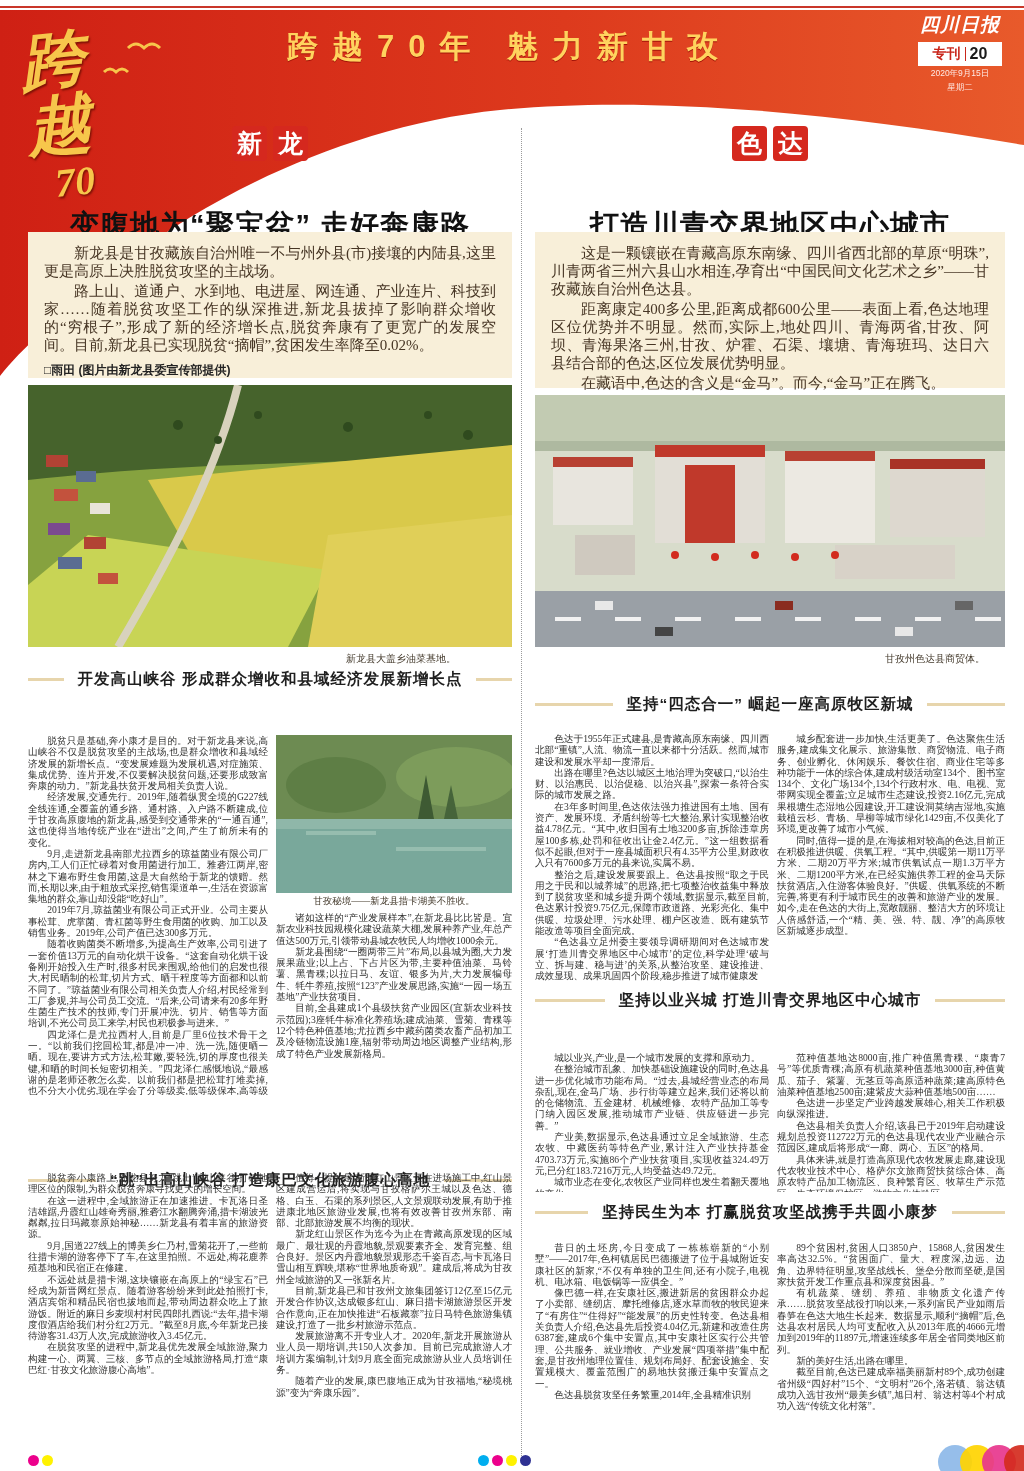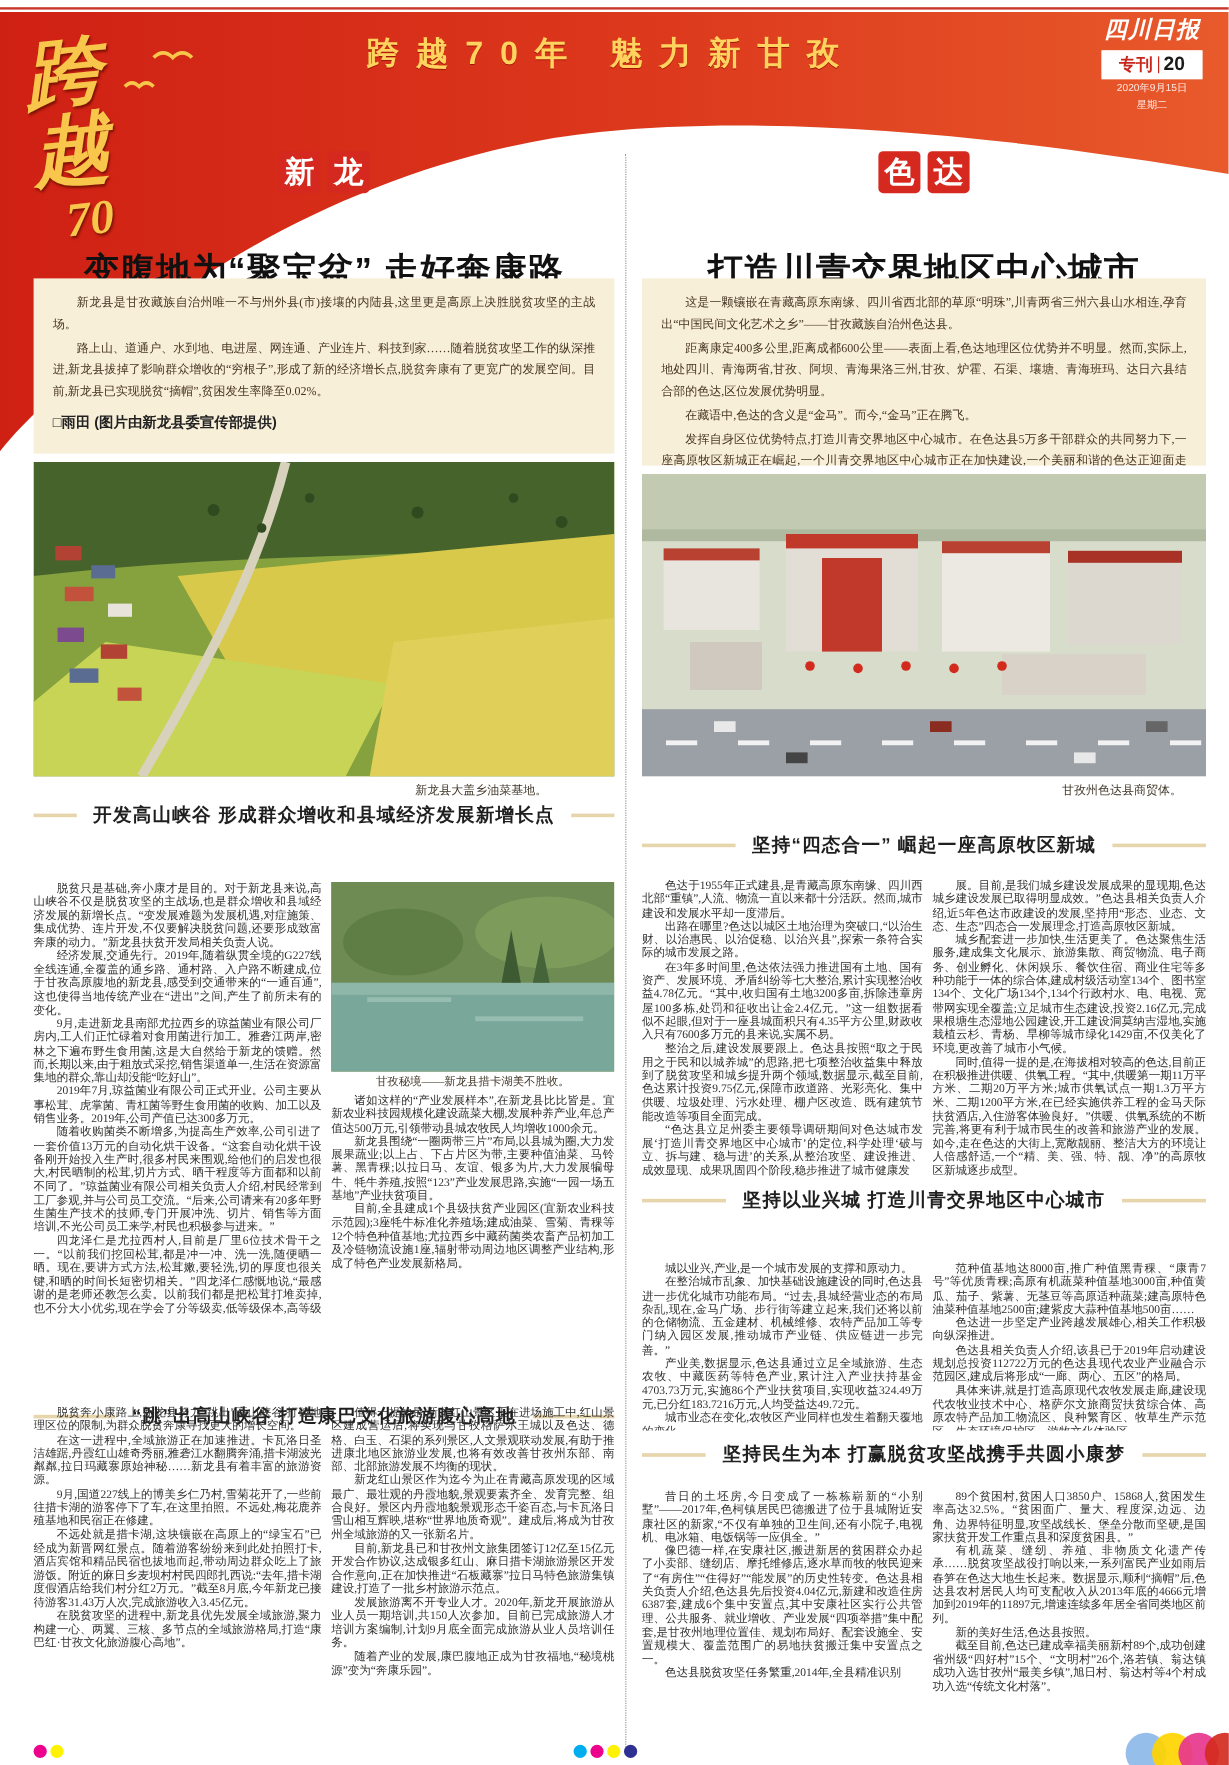--- a/index.html
+++ b/index.html
@@ -4,21 +4,21 @@
 <style>
   html,body{margin:0;padding:0;}
   body{width:1024px;height:1471px;position:relative;background:#ffffff;
        font-family:"Liberation Sans",sans-serif;overflow:hidden;}
   .abs{position:absolute;}
 
   
   #top-hairline{left:0;top:6px;width:1024px;height:2px;background:#c9362a;}
   #red-swoosh{left:0;top:10px;}
   #banner-title{left:0;top:26px;width:1019px;text-align:center;color:#ffd35e;
-    font-size:27px;font-weight:bold;letter-spacing:14px;text-shadow:0 1px 0 #a31408;}
+    font-size:31px;font-weight:bold;letter-spacing:14px;text-shadow:0 1px 0 #a31408;}
   #calligraphy{left:26px;top:26px;width:130px;color:#f7c64b;
     font-family:"Liberation Serif",serif;transform:rotate(-6deg);line-height:1;}
   #calligraphy .big{font-size:64px;font-weight:bold;font-style:italic;display:block;
     text-shadow:1px 2px 2px #7e1205;}
   #calligraphy .num{font-size:40px;font-weight:bold;font-style:italic;display:block;
     margin:6px 0 0 22px;text-shadow:1px 2px 2px #7e1205;}
   #masthead{right:16px;top:12px;width:96px;text-align:center;color:#fff;}
   #paper-name{font-family:"Liberation Serif",serif;font-style:italic;
     font-size:19px;font-weight:bold;letter-spacing:1px;white-space:nowrap;}
   #edition-box{margin:4px auto 0;background:#fff;border:1px solid #fff;width:82px;height:22px;
@@ -29,21 +29,21 @@
   .date-line{font-size:8.5px;margin-top:2px;color:#ffe9e4;}
 
   
   .tag-row{display:flex;gap:6px;}
   .tag-box{width:35px;height:35px;background:#d5281e;border-radius:4px;color:#fff;
     font-size:25px;font-weight:bold;display:flex;align-items:center;justify-content:center;}
   .headline{font-size:29px;font-weight:900;color:#111;text-align:center;
     letter-spacing:1px;white-space:nowrap;margin-top:34px;}
   .intro-box{background:#f8efd9;padding:12px 16px 10px;box-sizing:border-box;}
   .intro-box p{margin:0 0 2px;text-indent:2em;font-family:"Liberation Serif",serif;
-    font-size:10px;line-height:18px;color:#463524;text-align:justify;}
+    font-size:15px;line-height:18px;color:#463524;text-align:justify;}
   .byline{margin-top:8px;font-weight:bold;font-size:12px;color:#222;}
   .photo-frame{overflow:hidden;background:#9db36a;}
   .caption{font-family:"Liberation Serif",serif;font-size:10px;color:#42382a;
     text-align:right;}
   .sec-head{display:flex;align-items:center;justify-content:center;gap:14px;}
   .sec-head .rule{width:78px;height:3px;background:#e7d5ac;}
   .sec-head .txt{font-weight:bold;font-size:15.5px;color:#1f1f1f;letter-spacing:1px;
     white-space:nowrap;}
   .col{overflow:hidden;}
   .col p{margin:0;text-indent:2em;font-family:"Liberation Serif",serif;
@@ -276,21 +276,20 @@
 </div>
 
 <div class="abs col" style="left:535px;top:733px;width:234px;height:272px;">
     <p>色达于1955年正式建县,是青藏高原东南缘、四川西北部“重镇”,人流、物流一直以来都十分活跃。然而,城市建设和发展水平却一度滞后。</p>
     <p>出路在哪里?色达以城区土地治理为突破口,“以治生财、以治惠民、以治促稳、以治兴县”,探索一条符合实际的城市发展之路。</p>
     <p>在3年多时间里,色达依法强力推进国有土地、国有资产、发展环境、矛盾纠纷等七大整治,累计实现整治收益4.78亿元。“其中,收归国有土地3200多亩,拆除违章房屋100多栋,处罚和征收出让金2.4亿元。”这一组数据看似不起眼,但对于一座县城面积只有4.35平方公里,财政收入只有7600多万元的县来说,实属不易。</p>
     <p>整治之后,建设发展要跟上。色达县按照“取之于民用之于民和以城养城”的思路,把七项整治收益集中释放到了脱贫攻坚和城乡提升两个领域,数据显示,截至目前,色达累计投资9.75亿元,保障市政道路、光彩亮化、集中供暖、垃圾处理、污水处理、棚户区改造、既有建筑节能改造等项目全面完成。</p>
     <p>“色达县立足州委主要领导调研期间对色达城市发展‘打造川青交界地区中心城市’的定位,科学处理‘破与立、拆与建、稳与进’的关系,从整治攻坚、建设推进、成效显现、成果巩固四个阶段,稳步推进了城市健康发</p>
   </div>
 <div class="abs col" style="left:777px;top:733px;width:228px;height:272px;">
-    <p>展。目前,是我们城乡建设发展成果的显现期,色达城乡建设发展已取得明显成效。”色达县相关负责人介绍,近5年色达市政建设的发展,坚持用“形态、业态、文态、生态”四态合一发展理念,打造高原牧区新城。</p>
     <p>城乡配套进一步加快,生活更美了。色达聚焦生活服务,建成集文化展示、旅游集散、商贸物流、电子商务、创业孵化、休闲娱乐、餐饮住宿、商业住宅等多种功能于一体的综合体,建成村级活动室134个、图书室134个、文化广场134个,134个行政村水、电、电视、宽带网实现全覆盖;立足城市生态建设,投资2.16亿元,完成果根塘生态湿地公园建设,开工建设洞莫纳吉湿地,实施栽植云杉、青杨、旱柳等城市绿化1429亩,不仅美化了环境,更改善了城市小气候。</p>
     <p>同时,值得一提的是,在海拔相对较高的色达,目前正在积极推进供暖、供氧工程。“其中,供暖第一期11万平方米、二期20万平方米;城市供氧试点一期1.3万平方米、二期1200平方米,在已经实施供养工程的金马天际扶贫酒店,入住游客体验良好。”供暖、供氧系统的不断完善,将更有利于城市民生的改善和旅游产业的发展。如今,走在色达的大街上,宽敞靓丽、整洁大方的环境让人倍感舒适,一个“精、美、强、特、靓、净”的高原牧区新城逐步成型。</p>
   </div>
 
 <div class="abs sec-head" style="left:535px;top:990px;width:470px;">
   <span class="rule"></span>
   <span class="txt">坚持以业兴城 打造川青交界地区中心城市</span>
   <span class="rule"></span>
 </div>
 
@@ -314,21 +313,21 @@
 </div>
 
 <div class="abs col" style="left:535px;top:1242px;width:234px;height:216px;">
     <p>昔日的土坯房,今日变成了一栋栋崭新的“小别墅”——2017年,色柯镇居民巴德搬进了位于县城附近安康社区的新家,“不仅有单独的卫生间,还有小院子,电视机、电冰箱、电饭锅等一应俱全。”</p>
     <p>像巴德一样,在安康社区,搬进新居的贫困群众办起了小卖部、缝纫店、摩托维修店,逐水草而牧的牧民迎来了“有房住”“住得好”“能发展”的历史性转变。色达县相关负责人介绍,色达县先后投资4.04亿元,新建和改造住房6387套,建成6个集中安置点,其中安康社区实行公共管理、公共服务、就业增收、产业发展“四项举措”集中配套,是甘孜州地理位置佳、规划布局好、配套设施全、安置规模大、覆盖范围广的易地扶贫搬迁集中安置点之一。</p>
     <p>色达县脱贫攻坚任务繁重,2014年,全县精准识别</p>
   </div>
 <div class="abs col" style="left:777px;top:1242px;width:228px;height:216px;">
     <p>89个贫困村,贫困人口3850户、15868人,贫困发生率高达32.5%。“贫困面广、量大、程度深,边远、边角、边界特征明显,攻坚战线长、堡垒分散而坚硬,是国家扶贫开发工作重点县和深度贫困县。”</p>
     <p>有机蔬菜、缝纫、养殖、非物质文化遗产传承……脱贫攻坚战役打响以来,一系列富民产业如雨后春笋在色达大地生长起来。数据显示,顺利“摘帽”后,色达县农村居民人均可支配收入从2013年底的4666元增加到2019年的11897元,增速连续多年居全省同类地区前列。</p>
-    <p>新的美好生活,色达县按照。</p>
+    <p>新的美好生活,出路在哪里。</p>
     <p>截至目前,色达已建成幸福美丽新村89个,成功创建省州级“四好村”15个、“文明村”26个,洛若镇、翁达镇成功入选甘孜州“最美乡镇”,旭日村、翁达村等4个村成功入选“传统文化村落”。</p>
   </div>
 
 <div class="abs" style="left:28px;top:1452px;">
   <span class="dot" style="background:#ec008c;"></span><span class="dot" style="background:#fff200;"></span>
 </div>
 <div class="abs" style="left:478px;top:1452px;">
   <span class="dot" style="background:#00aeef;"></span><span class="dot" style="background:#ec008c;"></span><span class="dot" style="background:#fff200;"></span><span class="dot" style="background:#2e3192;"></span>
 </div>
 <div id="corner-circles" class="abs">

